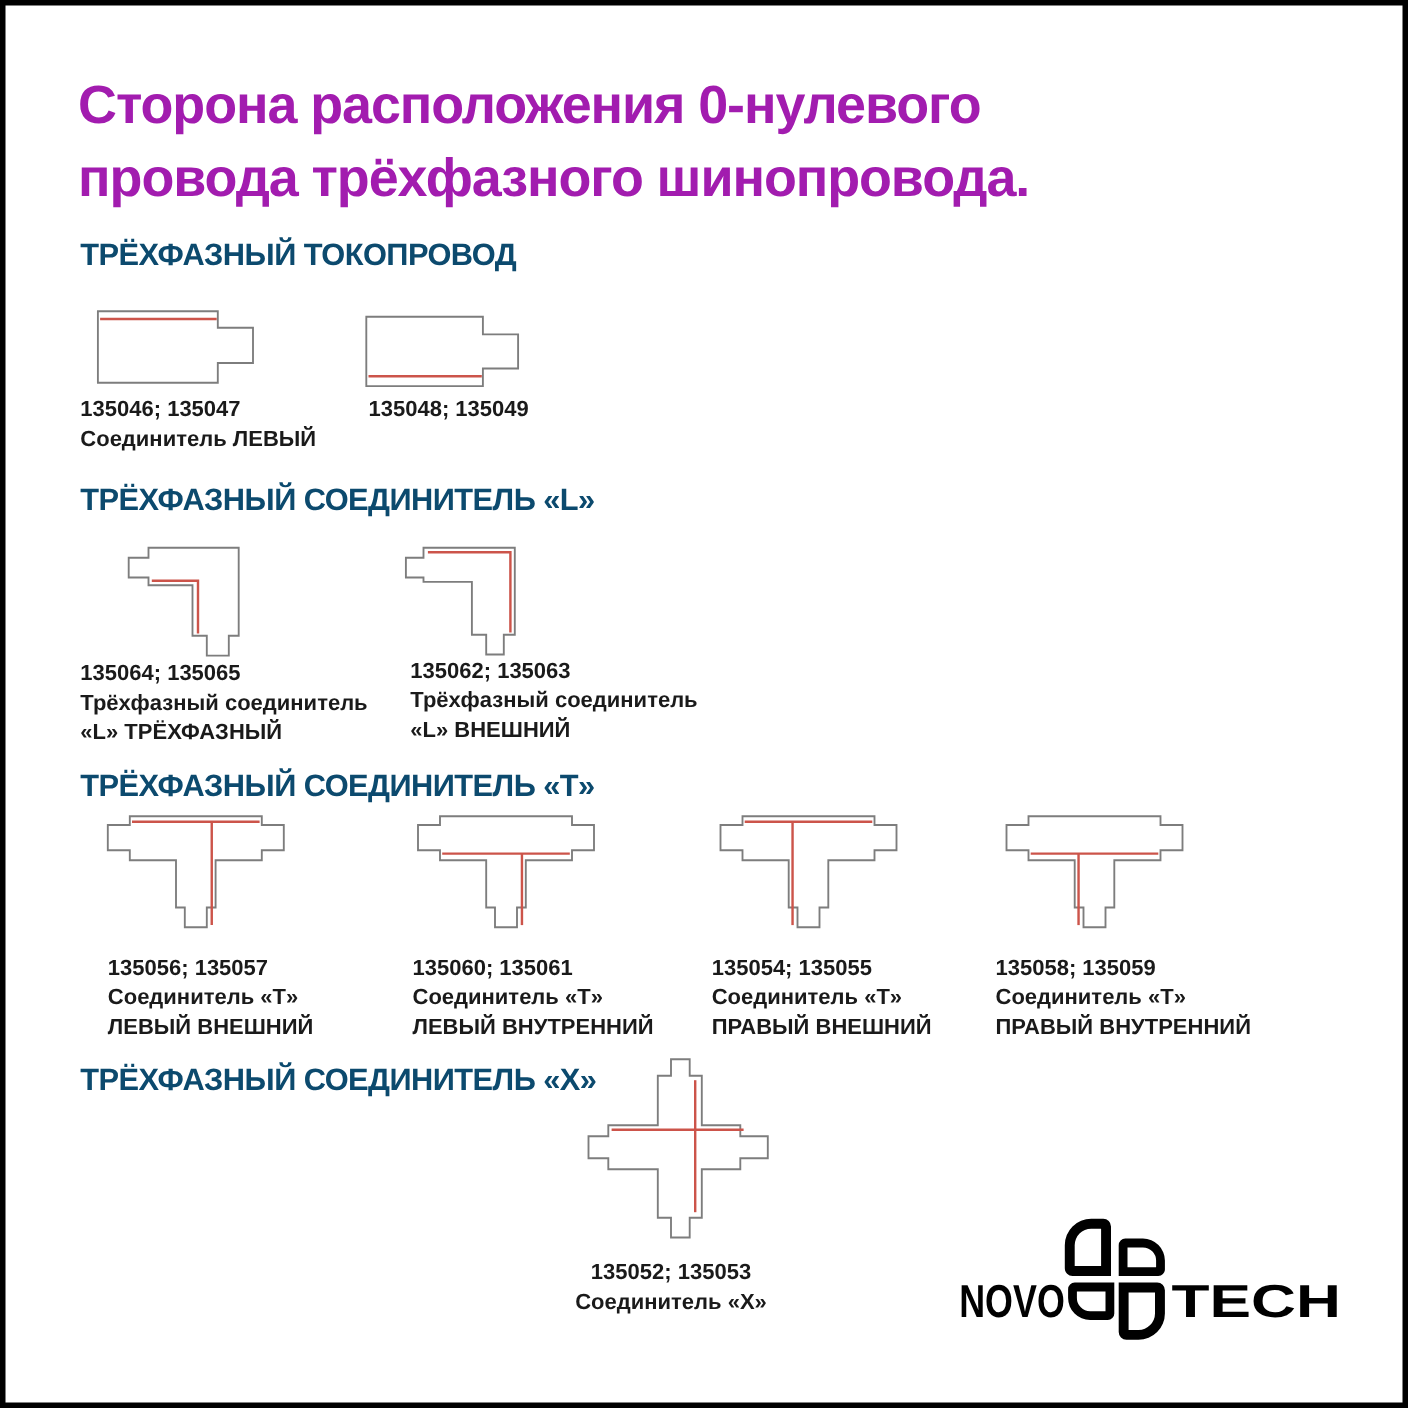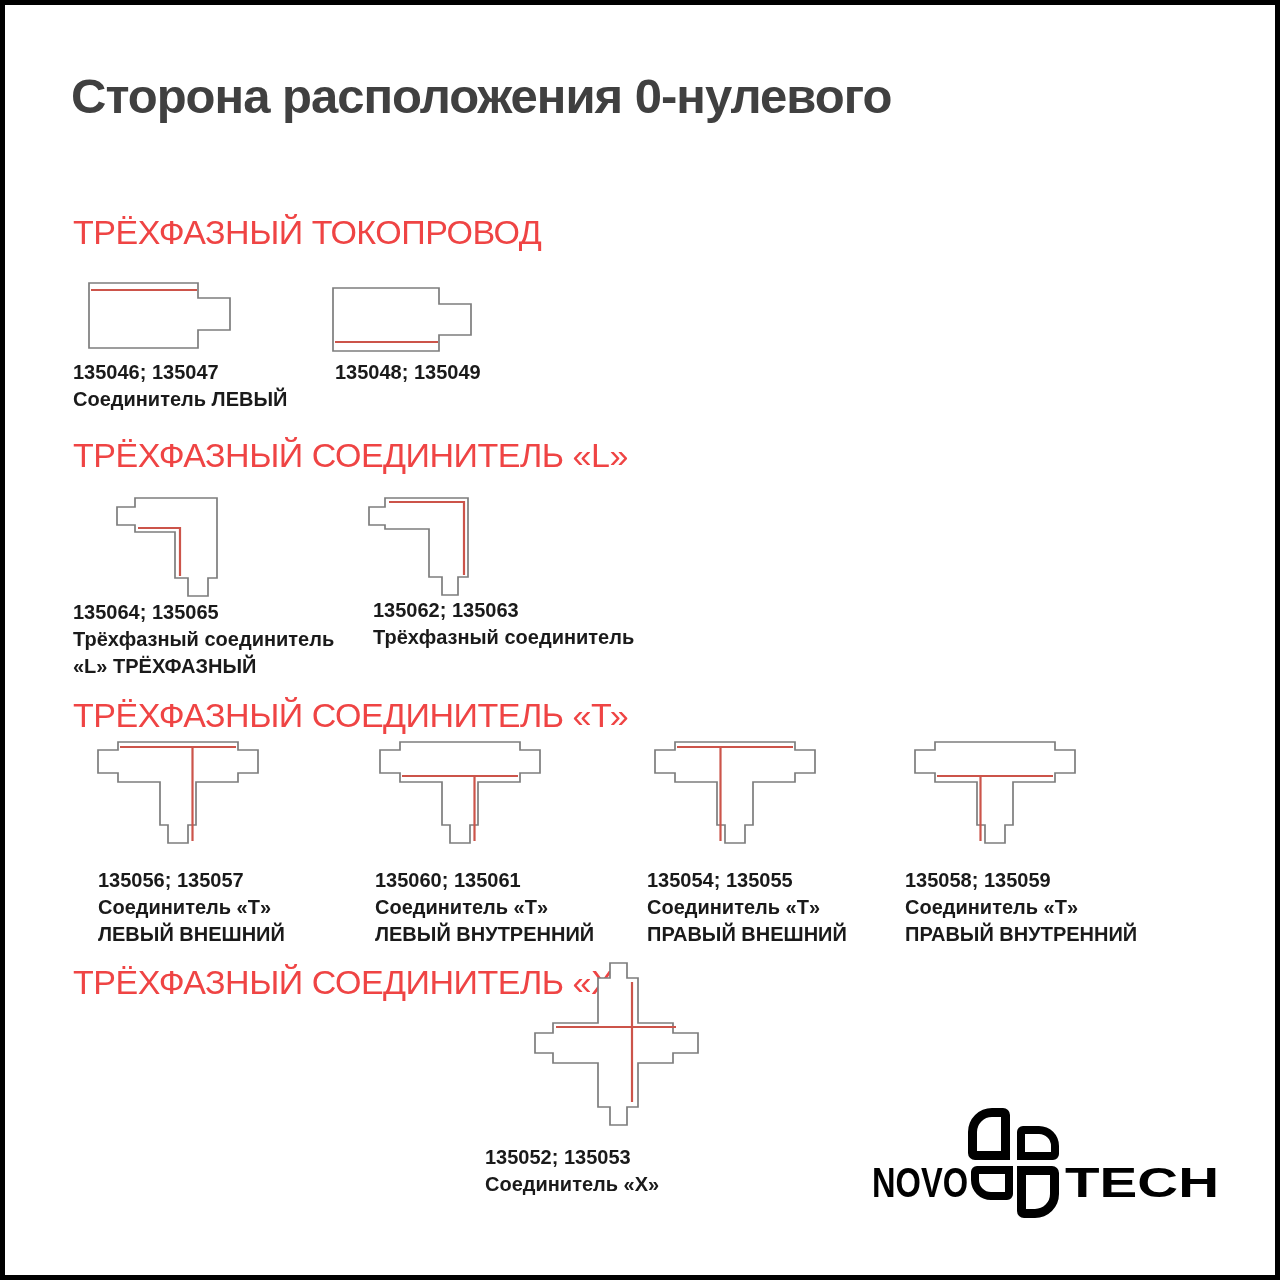--- a/index.html
+++ b/index.html
@@ -10,49 +10,50 @@
     border:5px solid #000000;
     box-sizing:border-box;
     overflow:hidden;
     font-family:"Liberation Sans", sans-serif;
     color:#111111;
   }
   .abs{position:absolute;}
   .title{
     left:66px;top:58px;
     font-size:49px;font-weight:700;line-height:66px;
-    letter-spacing:-1px;color:#404040;
+    letter-spacing:-1px;color:#a21caf;
   }
   .section-header{
-    font-size:34px;font-weight:400;line-height:34px;
-    letter-spacing:-0.5px;color:#ef4444;white-space:nowrap;
+    font-size:28px;font-weight:700;line-height:34px;
+    letter-spacing:-0.5px;color:#0c4a6e;white-space:nowrap;
   }
   .plabel{
     font-size:20px;font-weight:700;line-height:27px;
     color:#1a1a1a;white-space:nowrap;
   }
-  .plabel.centered{text-align:left;white-space:nowrap;}
+  .plabel.centered{text-align:center;white-space:nowrap;}
   svg.diagram{left:0;top:0;width:1280px;height:1280px;pointer-events:none;}
   .logo-text{
     font-weight:700;
     font-family:"Liberation Sans", sans-serif;
   }
   .leaf{position:absolute;background:#ffffff;border-style:solid;border-color:#000;box-sizing:border-box;}
   .leaf-tl{left:963px;top:1103px;width:42px;height:52px;border-width:9px;border-radius:24px 7px 0 7px;}
   .leaf-tr{left:1012px;top:1121px;width:42px;height:34px;border-width:8px;border-radius:6px 20px 6px 0;}
   .leaf-br{left:1012px;top:1161px;width:42px;height:52px;border-width:9px;border-radius:0 7px 24px 7px;}
   .leaf-bl{left:966px;top:1161px;width:42px;height:34px;border-width:8px;border-radius:6px 0 6px 20px;}
 </style>
 </head>
 <body>
 
 <div class="page">
 
   <div class="abs title">
     <div>Сторона расположения 0-нулевого</div>
+    <div>провода трёхфазного шинопровода.</div>
   </div>
 
   <div class="abs section-header" style="left:68px;top:210px">ТРЁХФАЗНЫЙ ТОКОПРОВОД</div>
   <div class="abs section-header" style="left:68px;top:433px">ТРЁХФАЗНЫЙ СОЕДИНИТЕЛЬ «L»</div>
   <div class="abs section-header" style="left:68px;top:693px">ТРЁХФАЗНЫЙ СОЕДИНИТЕЛЬ «Т»</div>
   <div class="abs section-header" style="left:68px;top:960px">ТРЁХФАЗНЫЙ СОЕДИНИТЕЛЬ «Х»</div>
 
   <svg class="abs diagram" viewBox="0 0 1280 1280">
     <g fill="#ffffff" stroke="#7d7d7d" stroke-width="1.7">
 
@@ -102,20 +103,21 @@
   </div>
 
   <div class="abs plabel" style="left:68px;top:594px">
     <div>135064; 135065</div>
     <div>Трёхфазный соединитель</div>
     <div>«L» ТРЁХФАЗНЫЙ</div>
   </div>
   <div class="abs plabel" style="left:368px;top:592px">
     <div>135062; 135063</div>
     <div>Трёхфазный соединитель</div>
+    <div>«L» ВНЕШНИЙ</div>
   </div>
 
   <div class="abs plabel" style="left:93px;top:862px">
     <div>135056; 135057</div>
     <div>Соединитель «Т»</div>
     <div>ЛЕВЫЙ ВНЕШНИЙ</div>
   </div>
   <div class="abs plabel" style="left:370px;top:862px">
     <div>135060; 135061</div>
     <div>Соединитель «Т»</div>

